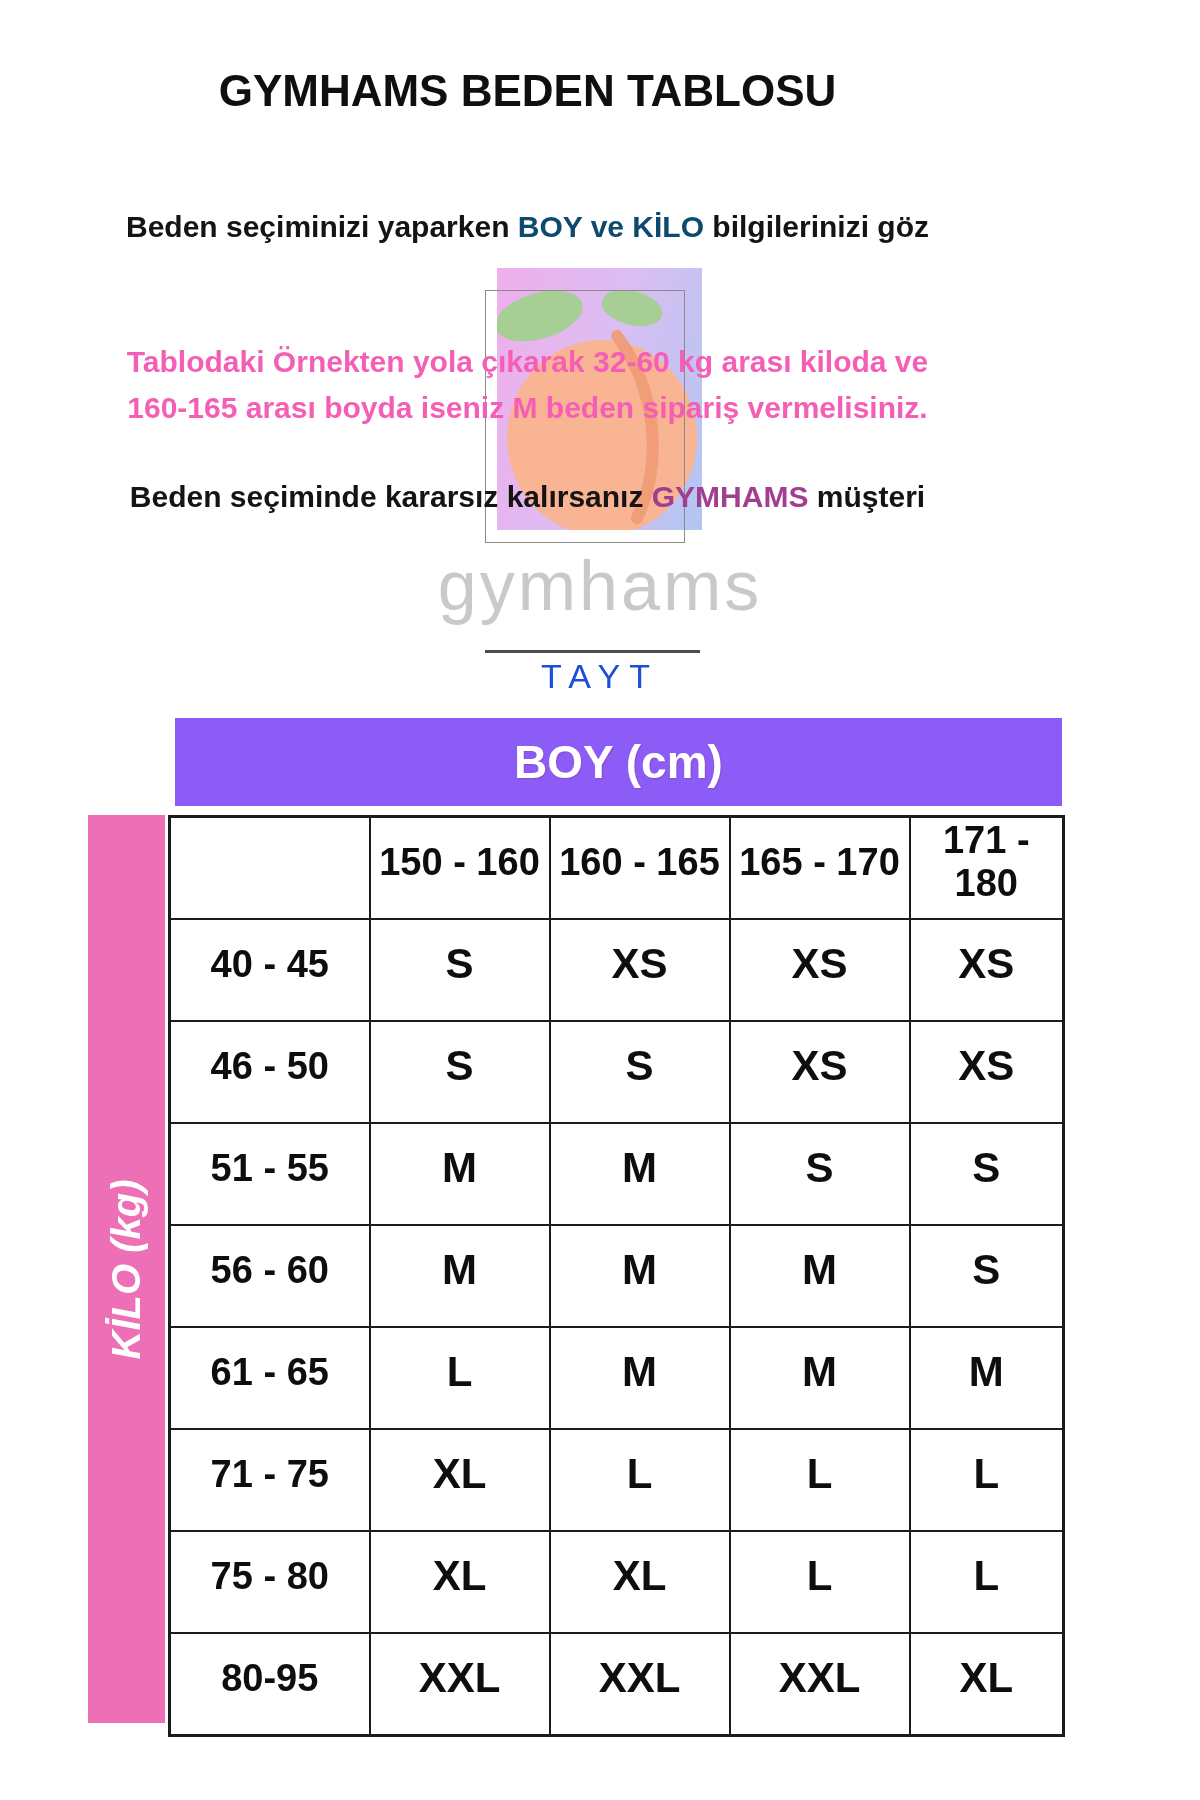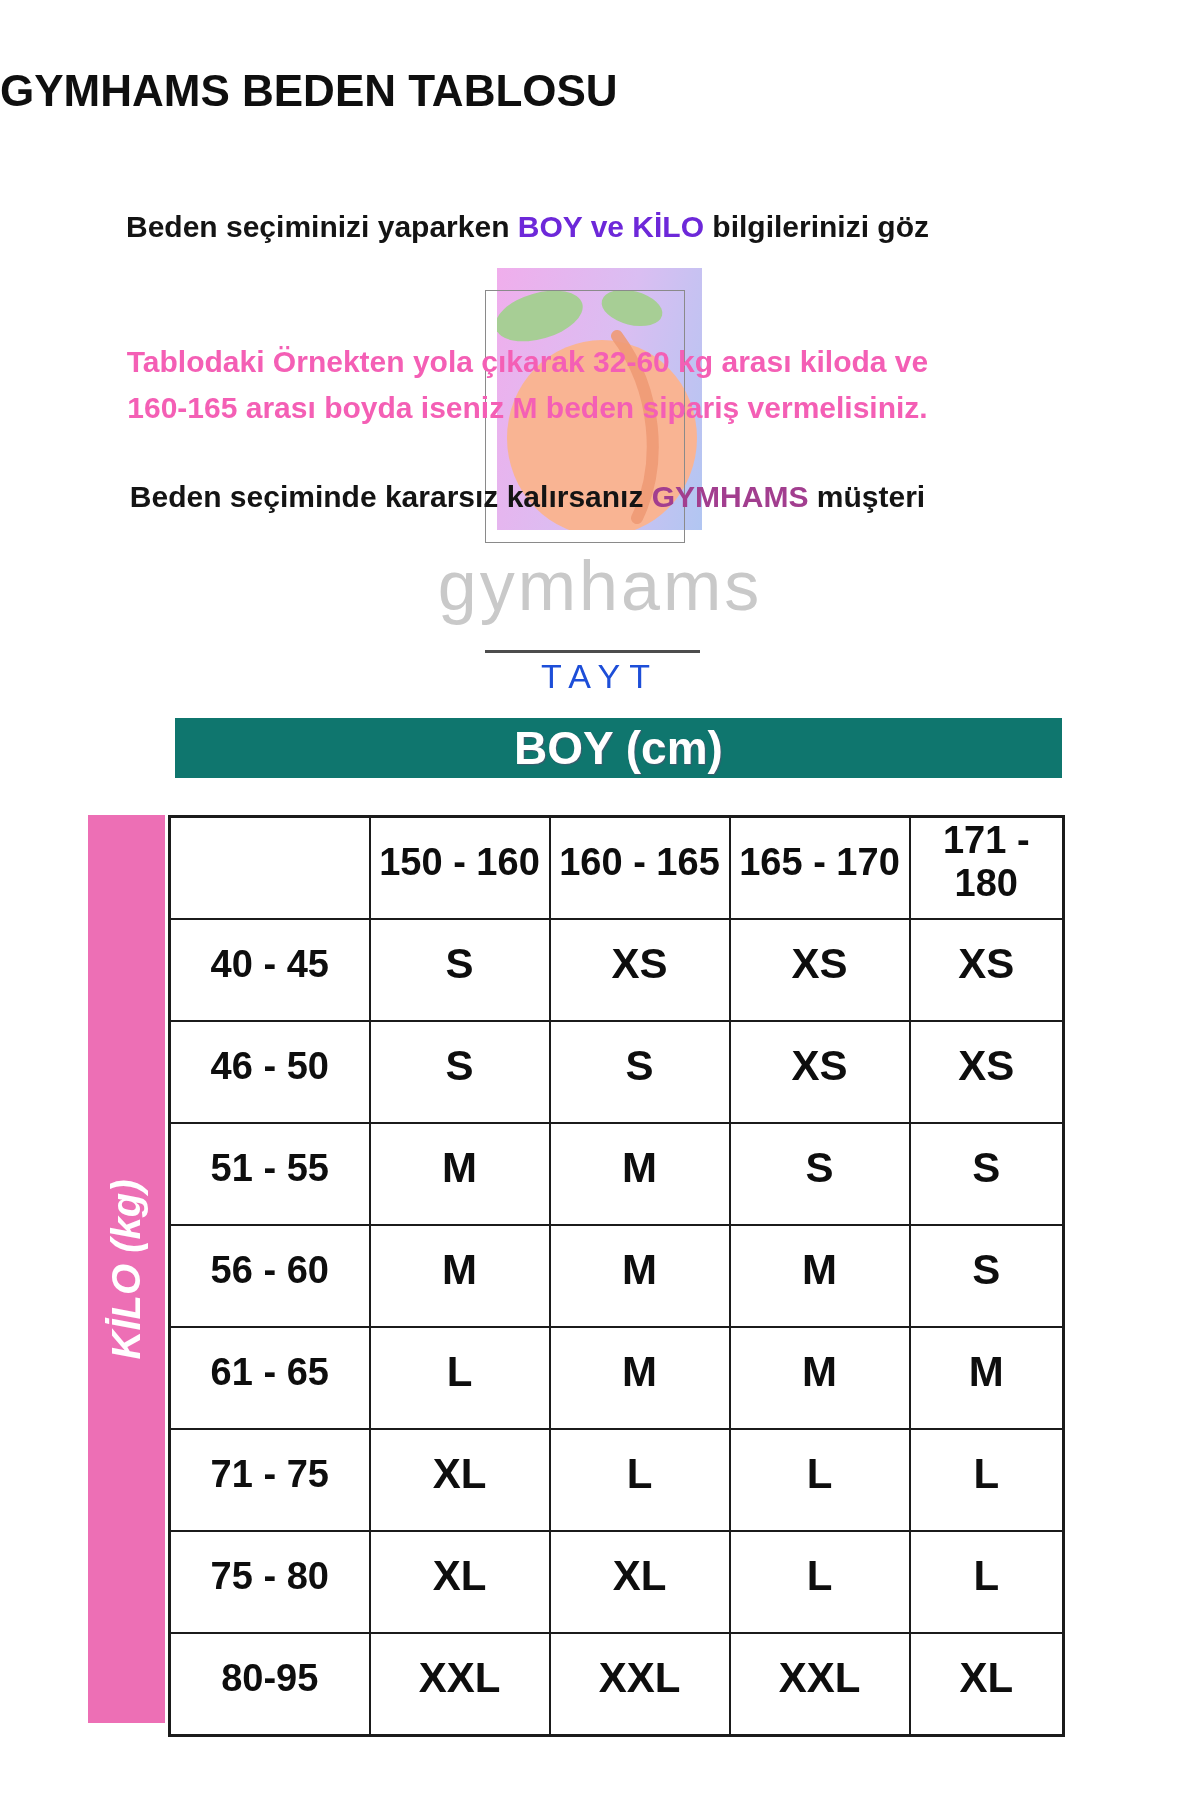--- a/index.html
+++ b/index.html
@@ -14,51 +14,51 @@
     background:linear-gradient(105deg,#f0aeec 0%,#dabef2 52%,#b1c6f2 100%);
     overflow:hidden;
   }
   .frame {
     position:absolute; left:485px; top:290px; width:200px; height:253px;
     border:1px solid #8a8a8a; box-sizing:border-box;
   }
 
   
   .title {
-    position:absolute; top:66px; left:0; width:1055px; text-align:left;
+    position:absolute; top:66px; left:0; width:1055px; text-align:center;
     font-size:44px; font-weight:bold; color:#0f0f0f;
   }
   .para {
     position:absolute; left:0; width:1055px; text-align:center;
     font-weight:bold; font-size:30px; line-height:46px; color:#141414;
   }
   .para.p1 { top:204px; }
   .para.p2 { top:339px; color:#f45fb5; }
   .para.p3 { top:474px; }
-  .pink-text   { color:#6d28d9;margin-top:40px; }
+  .pink-text   { color:#0c4a6e;margin-top:40px; }
   .purple-text { color:#a23e8f; }
 
   
   .wm-brand {
     position:absolute; top:546px; left:0; width:1200px; text-align:center;
     font-size:70px; letter-spacing:3px; color:#c9c9c9; font-weight:normal;
   }
   .wm-line {
     position:absolute; top:650px; left:485px; width:215px; height:3px;
     background:#4d4d4d;
   }
   .wm-sub {
     position:absolute; top:657px; left:0; width:1200px; text-align:center;
     font-size:34px; letter-spacing:9px; color:#1d4ed8; font-weight:normal;
   }
 
   
   .boy-band {
-    position:absolute; left:175px; top:718px; width:887px; height:60px;
-    background:#0f766e; display:flex; align-items:center; justify-content:center;
+    position:absolute; left:175px; top:718px; width:887px; height:88px;
+    background:#8b5cf6; display:flex; align-items:center; justify-content:center;
   }
   .boy-band span {
     color:#ffffff; font-size:46px; font-weight:bold;
     text-shadow:1px 1px 1px rgba(160,40,110,0.35);
   }
   .kilo-band {
     position:absolute; left:88px; top:815px; width:77px; height:908px;
     background:#ed6fb5; display:flex; align-items:center; justify-content:center;
   }
   .kilo-band span {

